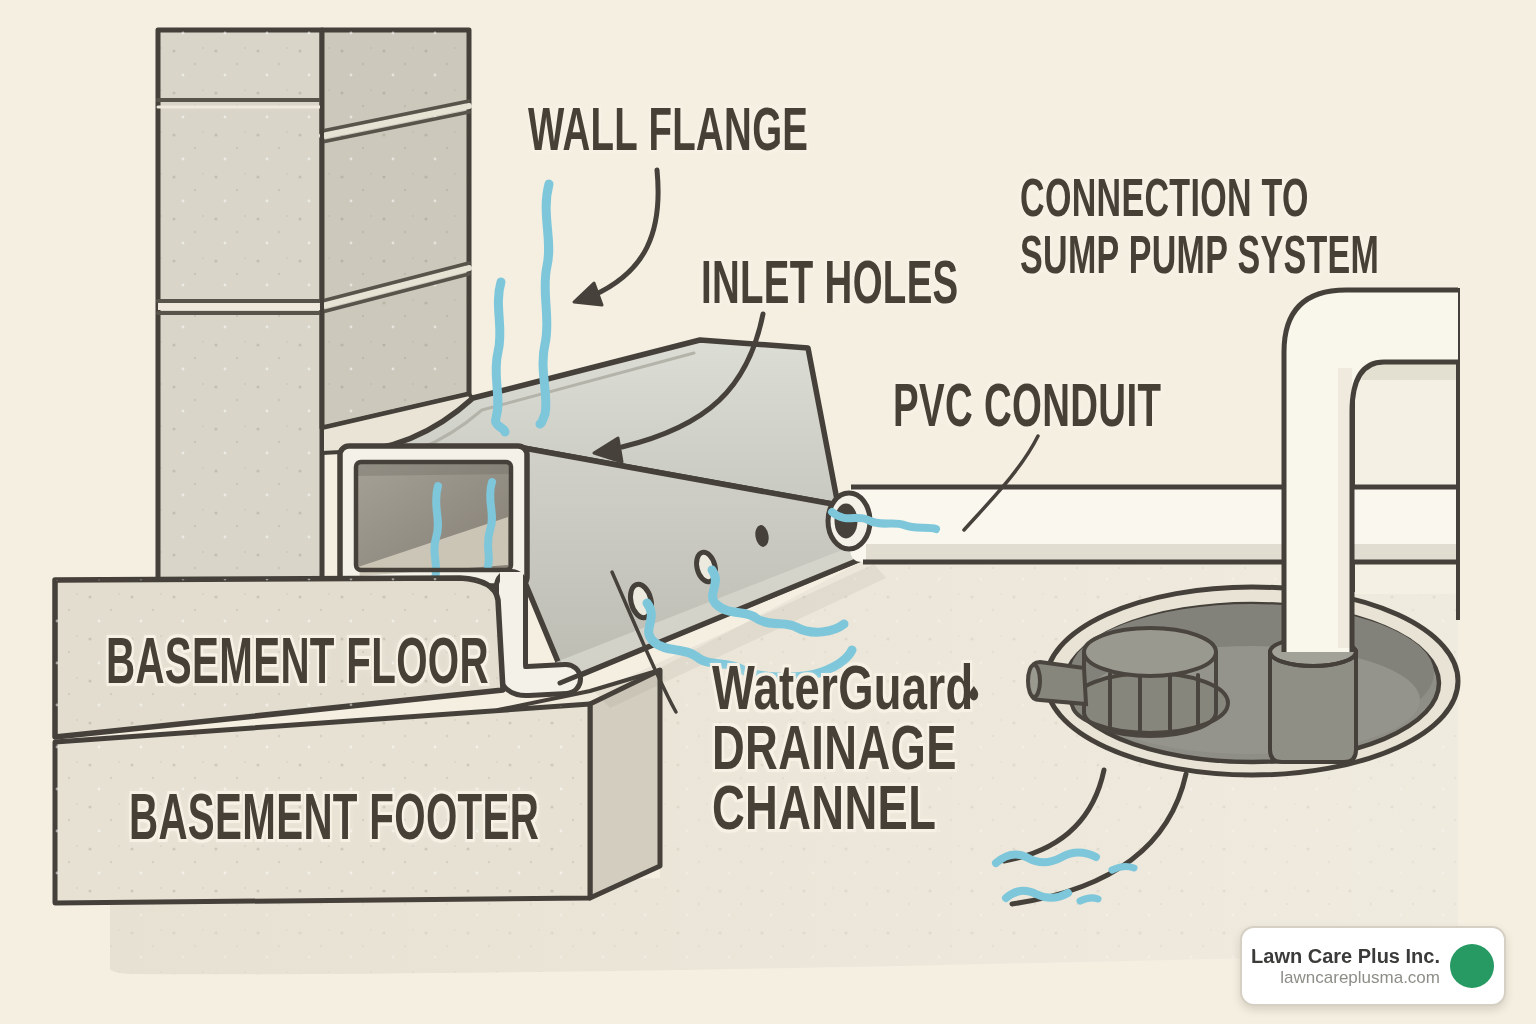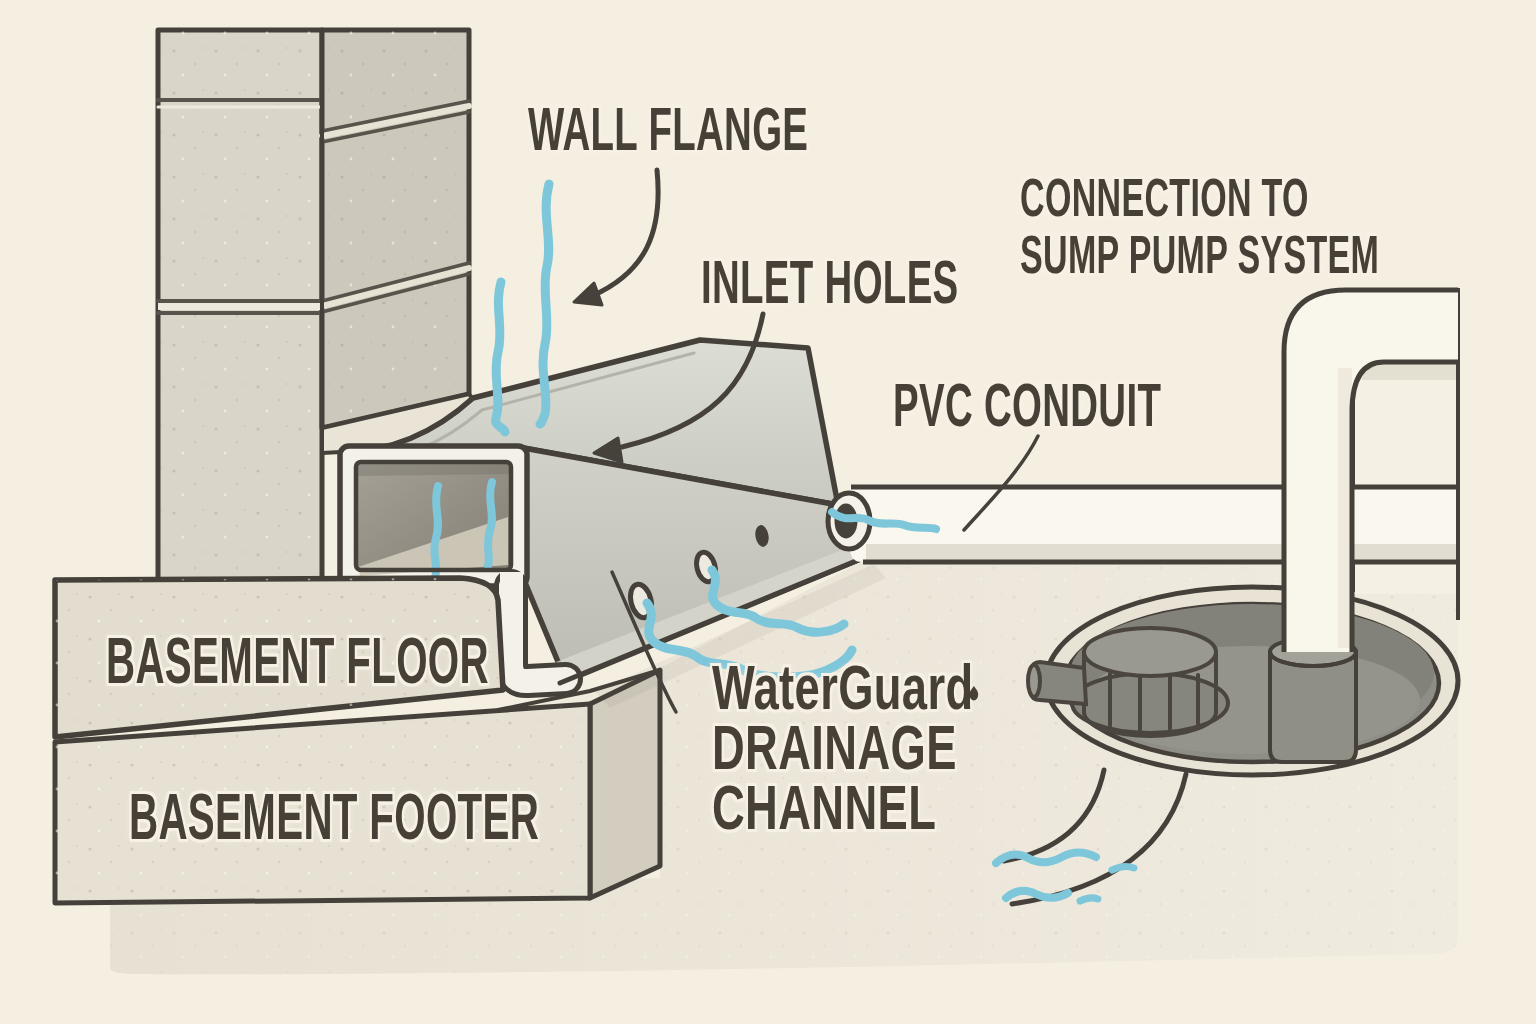--- a/index.html
+++ b/index.html
@@ -239,14 +239,28 @@
 </div>
 <div class="lbl" style="left:893px;top:375px;font-size:61px;">PVC CONDUIT</div>
 <div class="lbl lbl-wide" style="left:712px;top:657px;font-size:63px;line-height:60px;">
   <div><span>WaterGuard</span><span class="droplet"></span></div>
   <div>DRAINAGE</div>
   <div>CHANNEL</div>
 </div>
 <div class="lbl" style="left:106px;top:629px;font-size:64px;">BASEMENT FLOOR</div>
 <div class="lbl" style="left:129px;top:785px;font-size:64px;">BASEMENT FOOTER</div>
 
+<div class="logo-chip">
+  <div class="logo-text">
+    <div class="logo-title">Lawn Care Plus Inc.</div>
+    <div class="logo-url">lawncareplusma.com</div>
+  </div>
+  <div class="logo-badge">
+    <svg width="30" height="30" viewBox="0 0 30 30">
+      <path d="M15,27 C14,20 13,12 9,6 C12,9 14,13 15,17 Z" fill="#ffffff"></path>
+      <path d="M15,27 C15.5,19 17,11 21,6 C19,11 17.5,17 16.5,23 Z" fill="#ffffff"></path>
+      <path d="M14,24 C12,19 9,15 5,13 C9,14 12,17 14,21 Z" fill="#ffffff"></path>
+      <path d="M16.5,24 C18.5,20 21.5,17 25,15.5 C22,18 19.5,21 18,25 Z" fill="#ffffff"></path>
+    </svg>
+  </div>
+</div>
 
 </div>
 
 </body></html>

